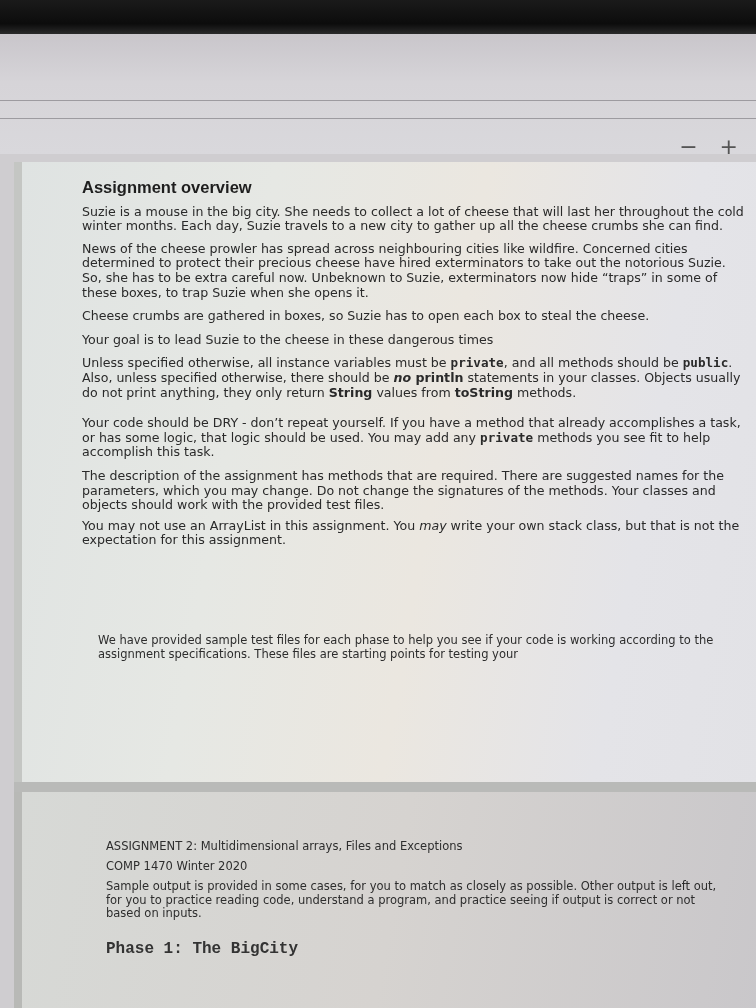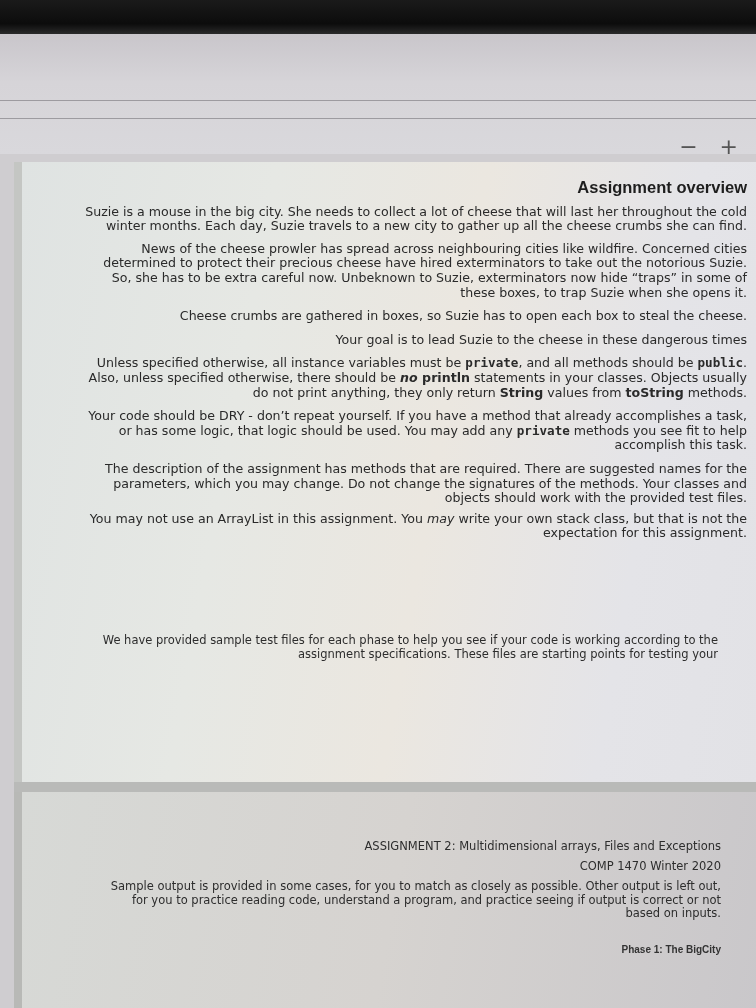--- a/index.html
+++ b/index.html
@@ -26,32 +26,32 @@
     position:absolute; left:14px; top:162px; width:742px; height:620px;
     background:linear-gradient(100deg,#dfe3e2 0%, #e6e8e4 30%, #ebe7e0 55%, #e4e4e8 80%, #e2e2e6 100%);
     border-left:8px solid #c4c6c3;
   }
   .page2 {
     position:absolute; left:14px; top:792px; width:742px; height:216px;
     background:linear-gradient(100deg,#d7d9d6 0%, #d6d3d0 50%, #c9c7ca 100%);
     border-left:8px solid #b8b9b6;
   }
   .sep { position:absolute; left:14px; top:782px; width:742px; height:10px; background:#b9bab8; }
-  .content { position:absolute; color:#2a2a2a; font-size:12.6px; line-height:14.6px;text-align:right; }
+  .content { position:absolute; color:#2a2a2a; font-size:12.6px; line-height:14.6px; }
   h2 {
     font-family:"Liberation Sans", sans-serif; font-weight:bold;
     font-size:16.5px; margin:0; color:#1e1e1e;
   }
   p { margin:0; }
   code, .mono { font-family:"DejaVu Sans Mono", monospace; font-weight:bold; }
   .b { font-weight:bold; }
   .bi { font-weight:bold; font-style:italic; }
   .small { font-size:11.5px; line-height:13.5px; color:#2d2d2d; }
   .phase-h {
-    font-family:Liberation Sans, sans-serif; font-weight:bold; font-size:10px; color:#333;
+    font-family:Liberation Mono, monospace; font-weight:bold; font-size:16px; color:#333;
   }
 </style>
 </head>
 <body>
 
 <div class="bezel"></div>
 <div class="toolbar-band">
   <div class="band-line" style="top:66px"></div>
   <div class="band-line" style="top:84px"></div>
 </div>
@@ -64,21 +64,21 @@
 <div class="page">
   <div class="content" style="left:60px; top:18px; width:665px;">
     <h2>Assignment overview</h2>
     <p style="margin-top:10px">Suzie is a mouse in the big city. She needs to collect a lot of cheese that will last her throughout the cold winter months. Each day, Suzie travels to a new city to gather up all the cheese crumbs she can find.</p>
     <p style="margin-top:8px">News of the cheese prowler has spread across neighbouring cities like wildfire. Concerned cities determined to protect their precious cheese have hired exterminators to take out the notorious Suzie. So, she has to be extra careful now. Unbeknown to Suzie, exterminators now hide “traps” in some of these boxes, to trap Suzie when she opens it.</p>
     <p style="margin-top:9px">Cheese crumbs are gathered in boxes, so Suzie has to open each box to steal the cheese.</p>
     <p style="margin-top:9px">Your goal is to lead Suzie to the cheese in these dangerous times</p>
     <p style="margin-top:9px">
       <span>Unless specified otherwise, all instance variables must be </span><code>private</code><span>, and all methods should be </span><code>public</code><span>.  Also, unless specified otherwise, there should be </span><span class="bi">no</span><span class="b"> println</span><span> statements in your classes. Objects usually do not print anything, they only return </span><span class="b">String</span><span> values from </span><span class="b">toString</span><span> methods.</span>
     </p>
-    <p style="margin-top:9px">
+    <p style="margin-top:16px">
       <span>Your code should be DRY - don’t repeat yourself. If you have a method that already accomplishes a task, or has some logic, that logic should be used. You may add any </span><code>private</code><span> methods you see fit to help accomplish this task.</span>
     </p>
     <p style="margin-top:9px">The description of the assignment has methods that are required. There are suggested names for the parameters, which you may change. Do not change the signatures of the methods. Your classes and objects should work with the provided test files.</p>
     <p style="margin-top:6px">
       <span>You may not use an ArrayList in this assignment. You </span><i>may</i><span> write your own stack class, but that is not the expectation for this assignment.</span>
     </p>
   </div>
 
   <div class="content" style="left:76px; top:464px; width:620px;">
     <p style="margin-top:8px" class="small">We have provided sample test files for each phase to help you see if your code is working according to the assignment specifications.  These files are starting points for testing your</p>

